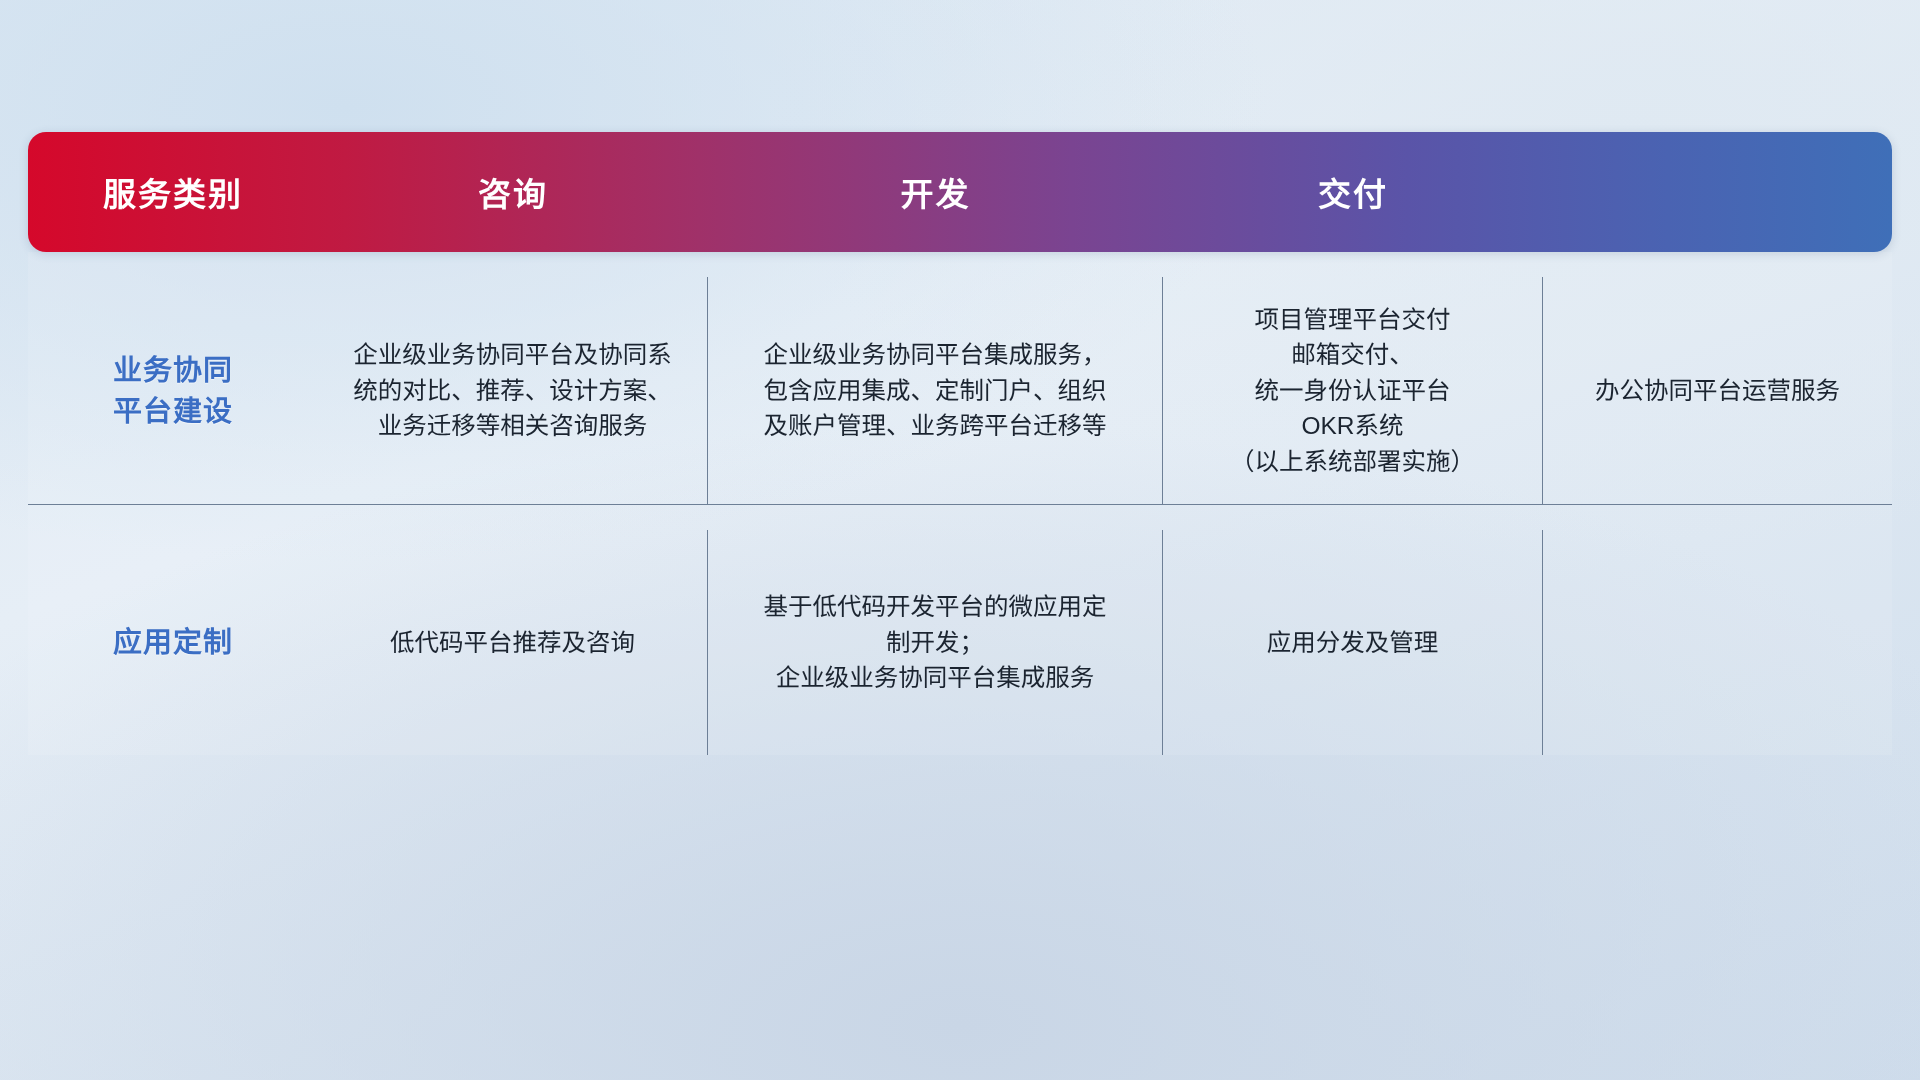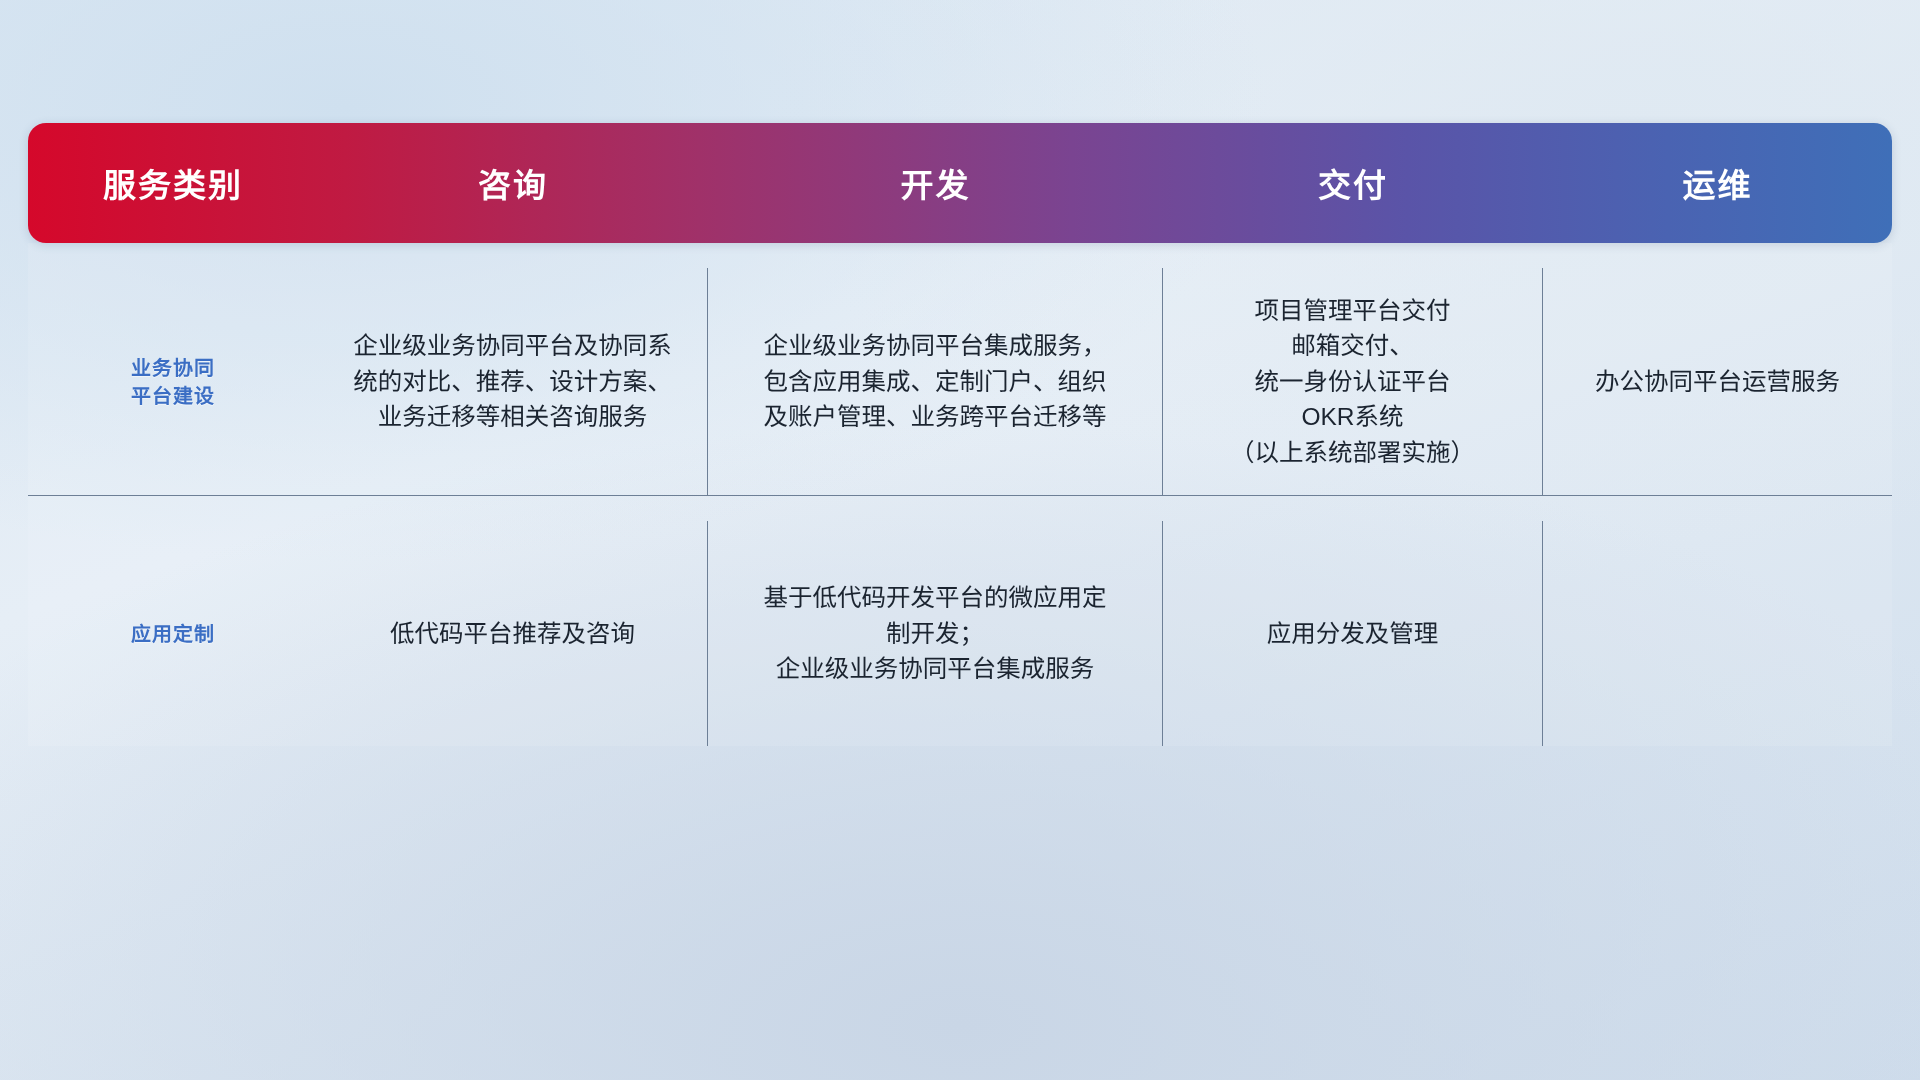--- a/index.html
+++ b/index.html
@@ -21,21 +21,21 @@
   .page {
     position: relative;
     width: 1920px;
     height: 1080px;
     box-sizing: border-box;
   }
 
   .table-wrap {
     position: absolute;
     left: 28px;
-    top: 123px;
+    top: 132px;
     width: 1864px;
   }
 
   
   .header-row {
     display: flex;
     height: 120px;
     border-radius: 18px;
     overflow: hidden;
     background: linear-gradient(90deg,
@@ -83,21 +83,21 @@
     border-right: 1.5px solid #6d7f96;
     white-space: pre-line;
     margin-top: 25px;
   }
   .cell:last-child { border-right: none; }
 
   .cell.category {
     border-right: none;
     color: #3b6ec4;
     font-weight: bold;
-    font-size: 20px;
+    font-size: 29px;
     line-height: 1.4;
     letter-spacing: 1px;
     text-shadow: 0 1px 1px rgba(255,255,255,0.55);
   }
 
   
   .col-0 { width: 290px; flex: 0 0 290px; }
   .col-1 { width: 390px; flex: 0 0 390px; justify-content: center; }
   .col-2 { width: 455px; flex: 0 0 455px; }
   .col-3 { width: 380px; flex: 0 0 380px; }
@@ -119,23 +119,20 @@
         <span>服务类别</span>
       </div>
       <div class="header-cell col-1">
         <span>咨询</span>
       </div>
       <div class="header-cell col-2">
         <span>开发</span>
       </div>
       <div class="header-cell col-3">
         <span>交付</span>
-      </div>
-      <div class="header-cell col-4">
-        <span>运维</span>
       </div>
     </div>
 
     <div class="body-wrap">
 
       <div class="body-row row-0">
         <div class="cell category col-0">业务协同
 平台建设</div>
         <div class="cell col-1">企业级业务协同平台及协同系
 统的对比、推荐、设计方案、

